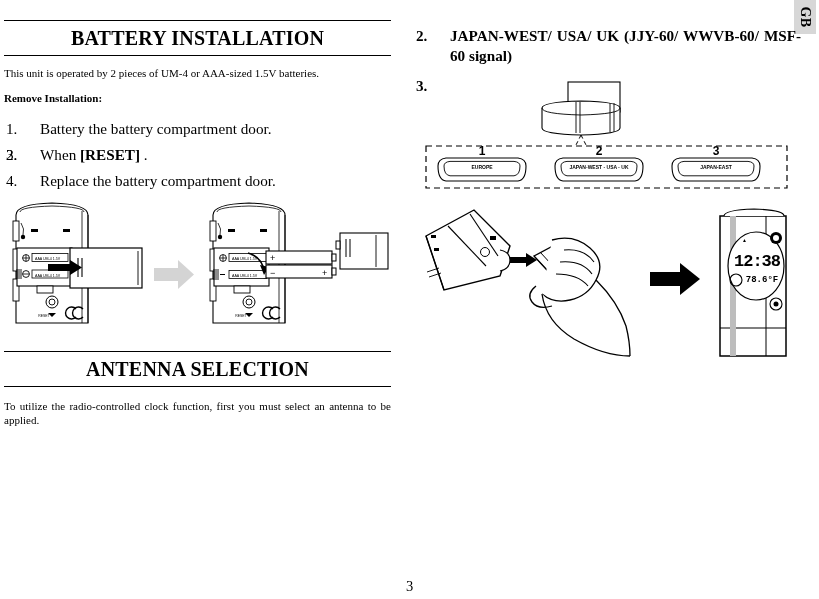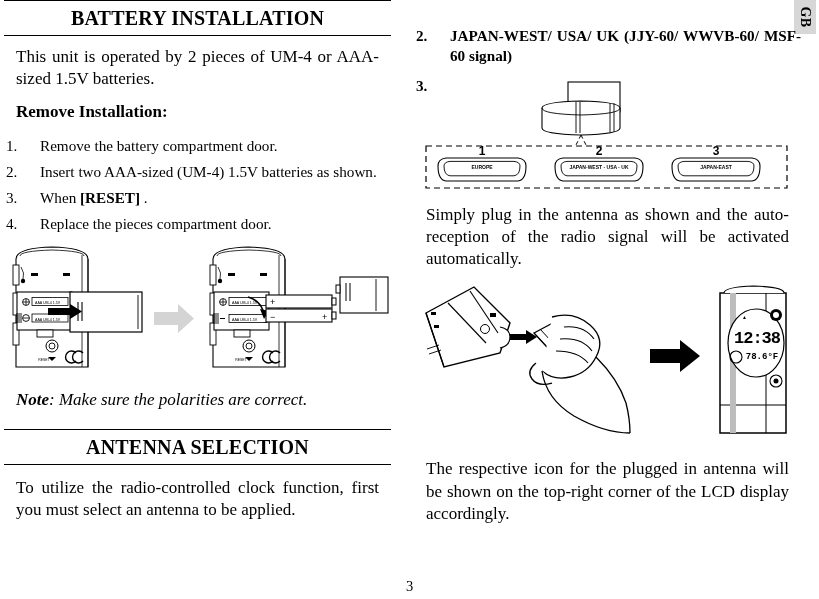--- a/index.html
+++ b/index.html
@@ -35,23 +35,23 @@
     letter-spacing: .2px;
     padding: 6px 0 5px;
     border-top: 1.6px solid #000;
     border-bottom: 1.6px solid #000;
     margin: 0;
   }
   .section-head-wrap { margin: 0 0 10px; }
 
   
   p.body {
-    font-size: 17px;
+    font-size: 11px;
     line-height: 1.3;
-    margin: 0 12px 11px;
+    margin: 0 0 11px;
     text-align: justify;
   }
   p.body.last { margin-bottom: 9px; }
   .bold { font-weight: bold; }
   .note-lead { font-weight: bold; font-style: italic; }
   .note-text { font-style: italic; }
 
   
   ol.numlist {
     list-style: none;
@@ -142,44 +142,43 @@
 <body>
 
 <div class="page">
 
   <div class="gb-tab">
     <span>GB</span>
   </div>
 
   <div class="col col-left">
 
-    <div class="section-head-wrap" style="">
+    <div class="section-head-wrap" style="margin-top:20px;">
       <div class="section-head">BATTERY INSTALLATION</div>
     </div>
 
     <p class="body">This unit is operated by 2 pieces of UM-4 or AAA-sized 1.5V batteries.</p>
 
     <p class="body bold" style="margin-bottom:13px;">Remove Installation:</p>
 
     <ol class="numlist">
       <li>
         <span class="num">1.</span>
-        <span>Remove the battery compartment door.</span>
+        <span>Battery the battery compartment door.</span>
       </li>
       <li>
         <span class="num">2.</span>
-        <span>Insert two AAA-sized (UM-4) 1.5V batteries as shown.</span>
       </li>
       <li>
         <span class="num">3.</span>
         <span>When </span><span class="bold">[RESET]</span><span> .</span>
       </li>
       <li>
         <span class="num">4.</span>
-        <span>Replace the pieces compartment door.</span>
+        <span>Replace the battery compartment door.</span>
       </li>
     </ol>
 
     <div class="figure" style="margin:8px 0 12px;">
       <svg width="387" height="132" viewBox="0 0 387 132" xmlns="http://www.w3.org/2000/svg">
         <g fill="none" stroke="#000" stroke-width="1.1">
 
           <path d="M12 14 Q12 3 48 2 Q84 3 84 14 L84 122 L12 122 Z" fill="#fff"></path>
           <path d="M16 11 Q16 6 48 5 Q80 6 80 11" stroke-width="0.8"></path>
 
@@ -296,23 +295,20 @@
           <text x="228" y="76" font-size="3.6">AAA UM-4 1.5V</text>
           <text x="40" y="116" font-size="3.4" text-anchor="middle">RESET</text>
           <text x="237" y="116" font-size="3.4" text-anchor="middle">RESET</text>
           <text x="266" y="60" font-size="9">+</text>
           <text x="266" y="74.5" font-size="9">−</text>
           <text x="318" y="74.5" font-size="9">+</text>
         </g>
       </svg>
     </div>
 
-    <p class="body">
-      <span class="note-lead">Note</span><span class="note-text">: Make sure the polarities are correct.</span>
-    </p>
 
 
     <div class="section-head-wrap" style="margin-top:18px;">
       <div class="section-head">ANTENNA SELECTION</div>
     </div>
 
     <p class="body" style="margin-top:12px;">To utilize the radio-controlled clock function, first you must select an antenna to be applied.</p>
 
   </div>
 
@@ -359,21 +355,20 @@
           <text x="68" y="75" font-size="12" font-weight="bold">1</text>
           <text x="185" y="75" font-size="12" font-weight="bold">2</text>
           <text x="302" y="75" font-size="12" font-weight="bold">3</text>
           <text x="68" y="89" font-size="5" font-weight="bold">EUROPE</text>
           <text x="185" y="89" font-size="5" font-weight="bold">JAPAN-WEST · USA · UK</text>
           <text x="302" y="89" font-size="5" font-weight="bold">JAPAN-EAST</text>
         </g>
       </svg>
     </div>
 
-    <p class="body">Simply plug in the antenna as shown and the auto-reception of the radio signal will be activated automatically.</p>
 
     <div class="figure" style="margin:10px 0 12px;text-align:right;">
       <svg width="387" height="165" viewBox="0 0 387 165" xmlns="http://www.w3.org/2000/svg">
         <g fill="none" stroke="#000" stroke-width="1.3">
 
           <path d="M12 32 L60 6 L96 42 L86 72 L30 86 Z" fill="#fff" stroke-width="1.4"></path>
           <path d="M12 32 L30 86" stroke-width="1.1"></path>
           <path d="M34 22 L72 62" stroke-width="1.1"></path>
           <path d="M64 39 L92 55" stroke-width="0"></path>
           <path d="M56 10 L84 52" stroke-width="1.1"></path>
@@ -428,18 +423,17 @@
         <g font-family="Liberation Mono, monospace" fill="#000" text-anchor="middle">
           <text x="343" y="62" font-size="17" font-weight="bold" letter-spacing="-1">12:38</text>
           <text x="348" y="78" font-size="9" font-weight="bold">78.6°F</text>
         </g>
         <g font-family="Liberation Sans, sans-serif" fill="#000">
           <text x="328" y="38" font-size="5">▲</text>
         </g>
       </svg>
     </div>
 
-    <p class="body">The respective icon for the plugged in antenna will be shown on the top-right corner of the LCD display accordingly.</p>
   </div>
 
   <div class="page-number">3</div>
 
 </div>
 
 </body></html>

